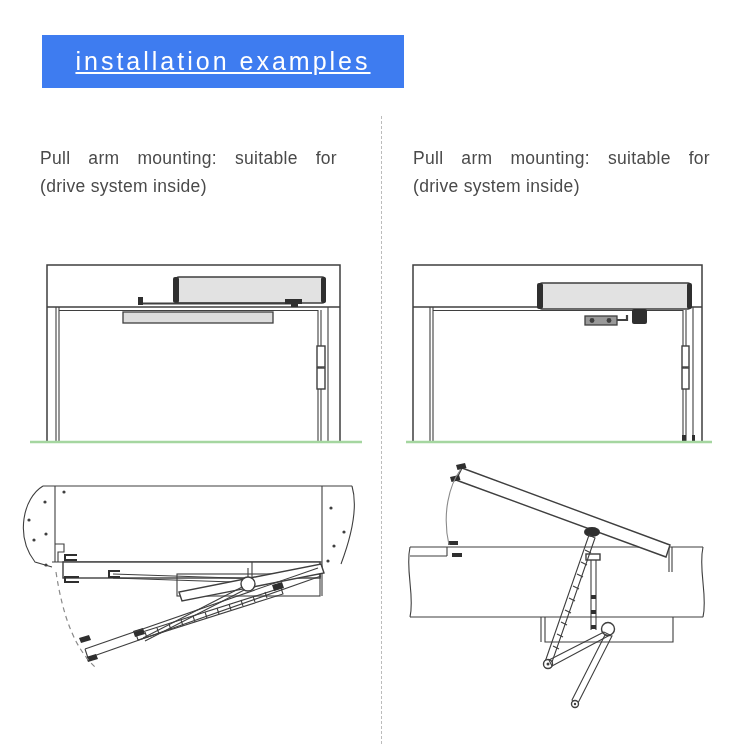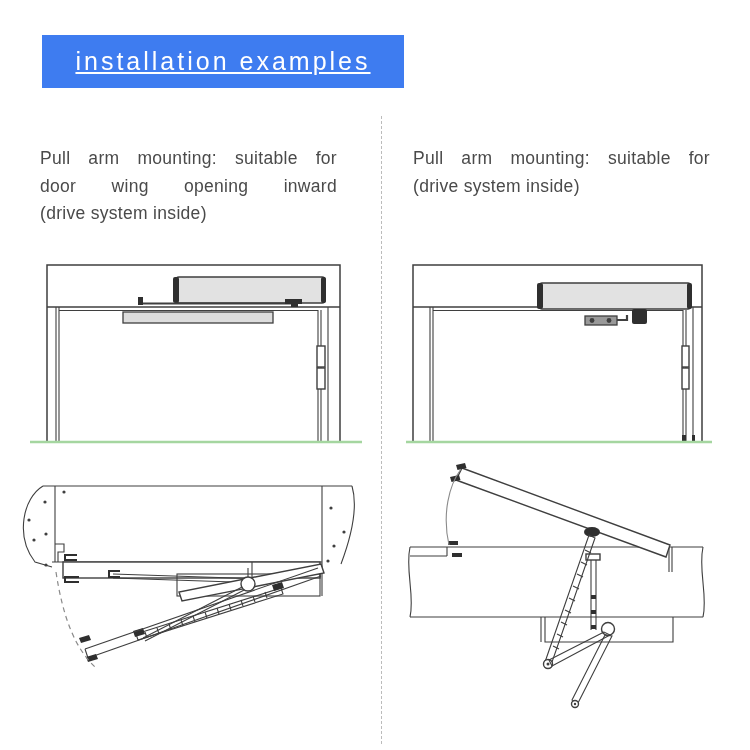--- a/index.html
+++ b/index.html
@@ -53,21 +53,20 @@
 <body>
 
 <div class="banner">
   <span class="banner-title">installation examples</span>
 </div>
 
 <div class="divider"></div>
 
 <div class="caption left">
   <div class="cap-line just">Pull arm mounting: suitable for</div>
-  <div class="cap-line just">door wing opening inward</div>
   <div class="cap-line">(drive system inside)</div>
 </div>
 
 <div class="caption right">
   <div class="cap-line just">Pull arm mounting: suitable for</div>
   <div class="cap-line">(drive system inside)</div>
 </div>
 
 <svg id="fig-pull-elev" class="fig" width="332" height="192" viewBox="0 0 332 192">
   <g>

